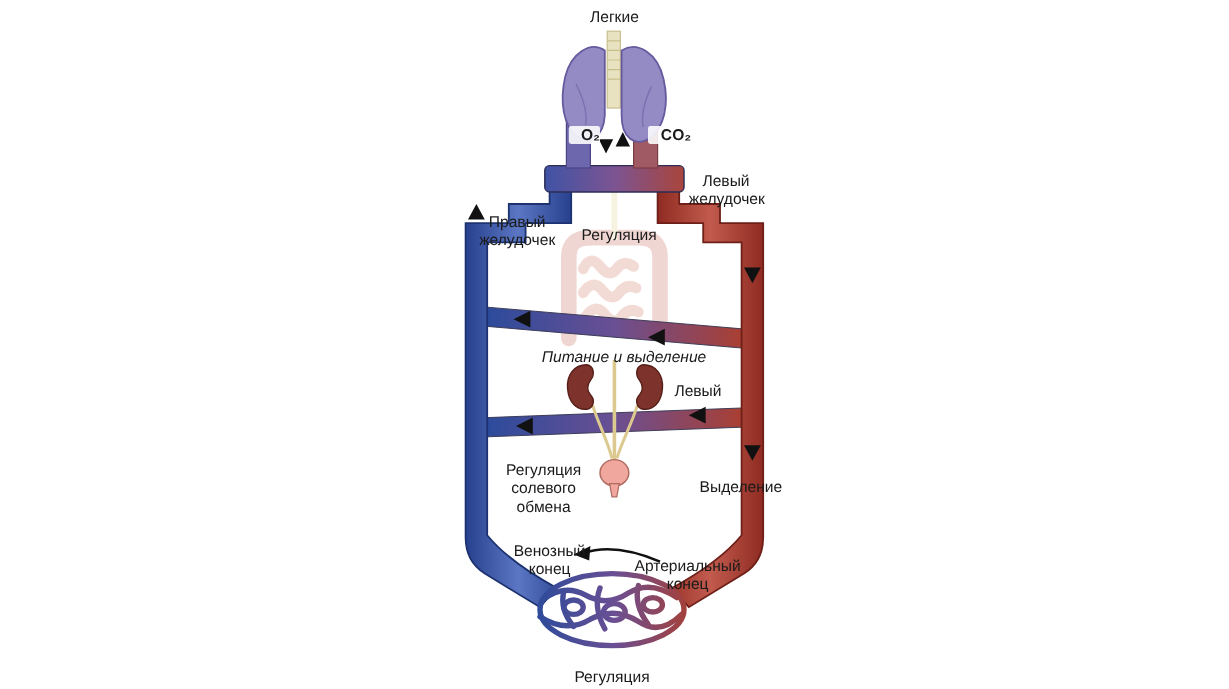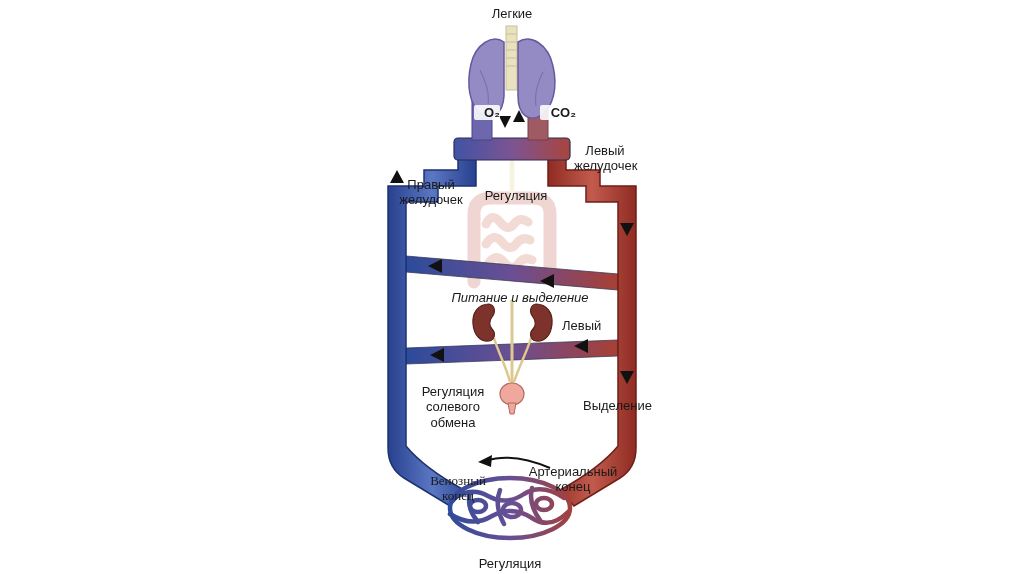--- a/index.html
+++ b/index.html
@@ -153,21 +153,21 @@
   <div class="lbl center nowrap" style="left:450px;top:290px;width:140px;font-style:italic;">Питание и выделение</div>
 
   <div class="lbl" style="left:562px;top:318px;width:50px;">Левый</div>
 
   <div class="lbl center" style="left:412px;top:384px;width:82px;">Регуляция
 солевого
 обмена</div>
 
   <div class="lbl nowrap" style="left:543px;top:398px;width:70px;margin-left:40px;">Выделение</div>
 
-  <div class="lbl center" style="left:424px;top:473px;width:68px;font-family:Liberation Serif, serif;">Венозный
+  <div class="lbl center" style="left:424px;top:451px;width:68px;">Венозный
 конец</div>
 
   <div class="lbl center" style="left:528px;top:448px;width:90px;margin-top:16px;">Артериальный
 конец</div>
 
   <div class="lbl center" style="left:462px;top:556px;width:96px;">Регуляция</div>
 
 </div>
 
 </body></html>

